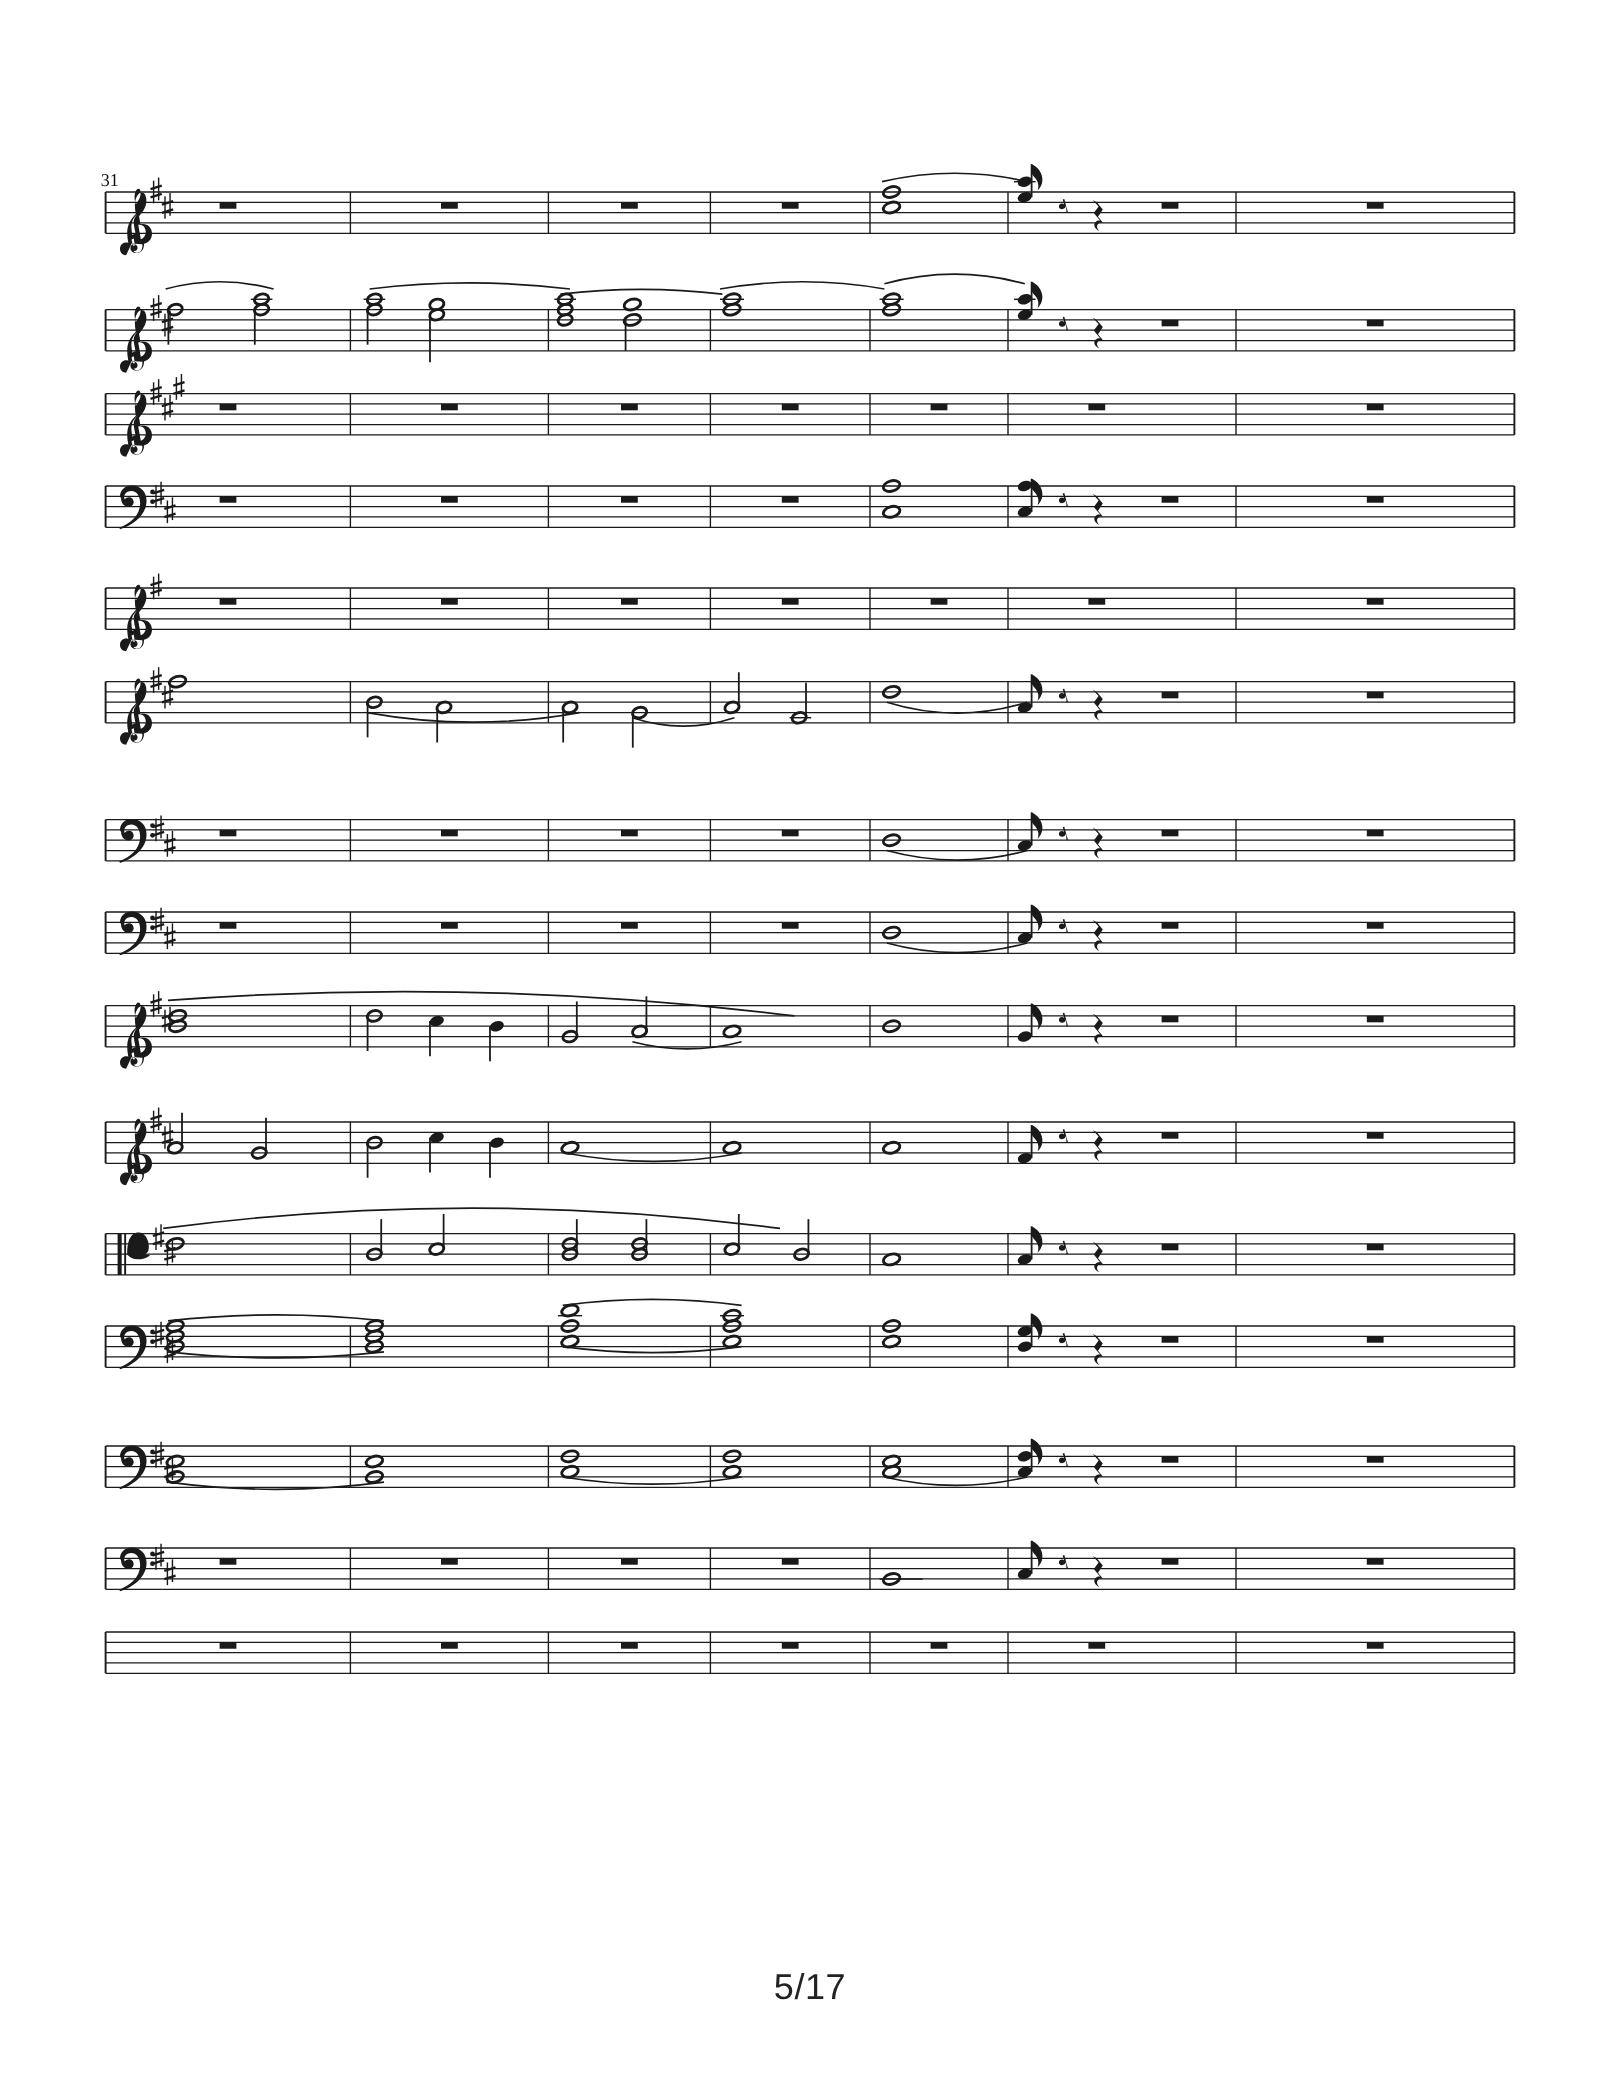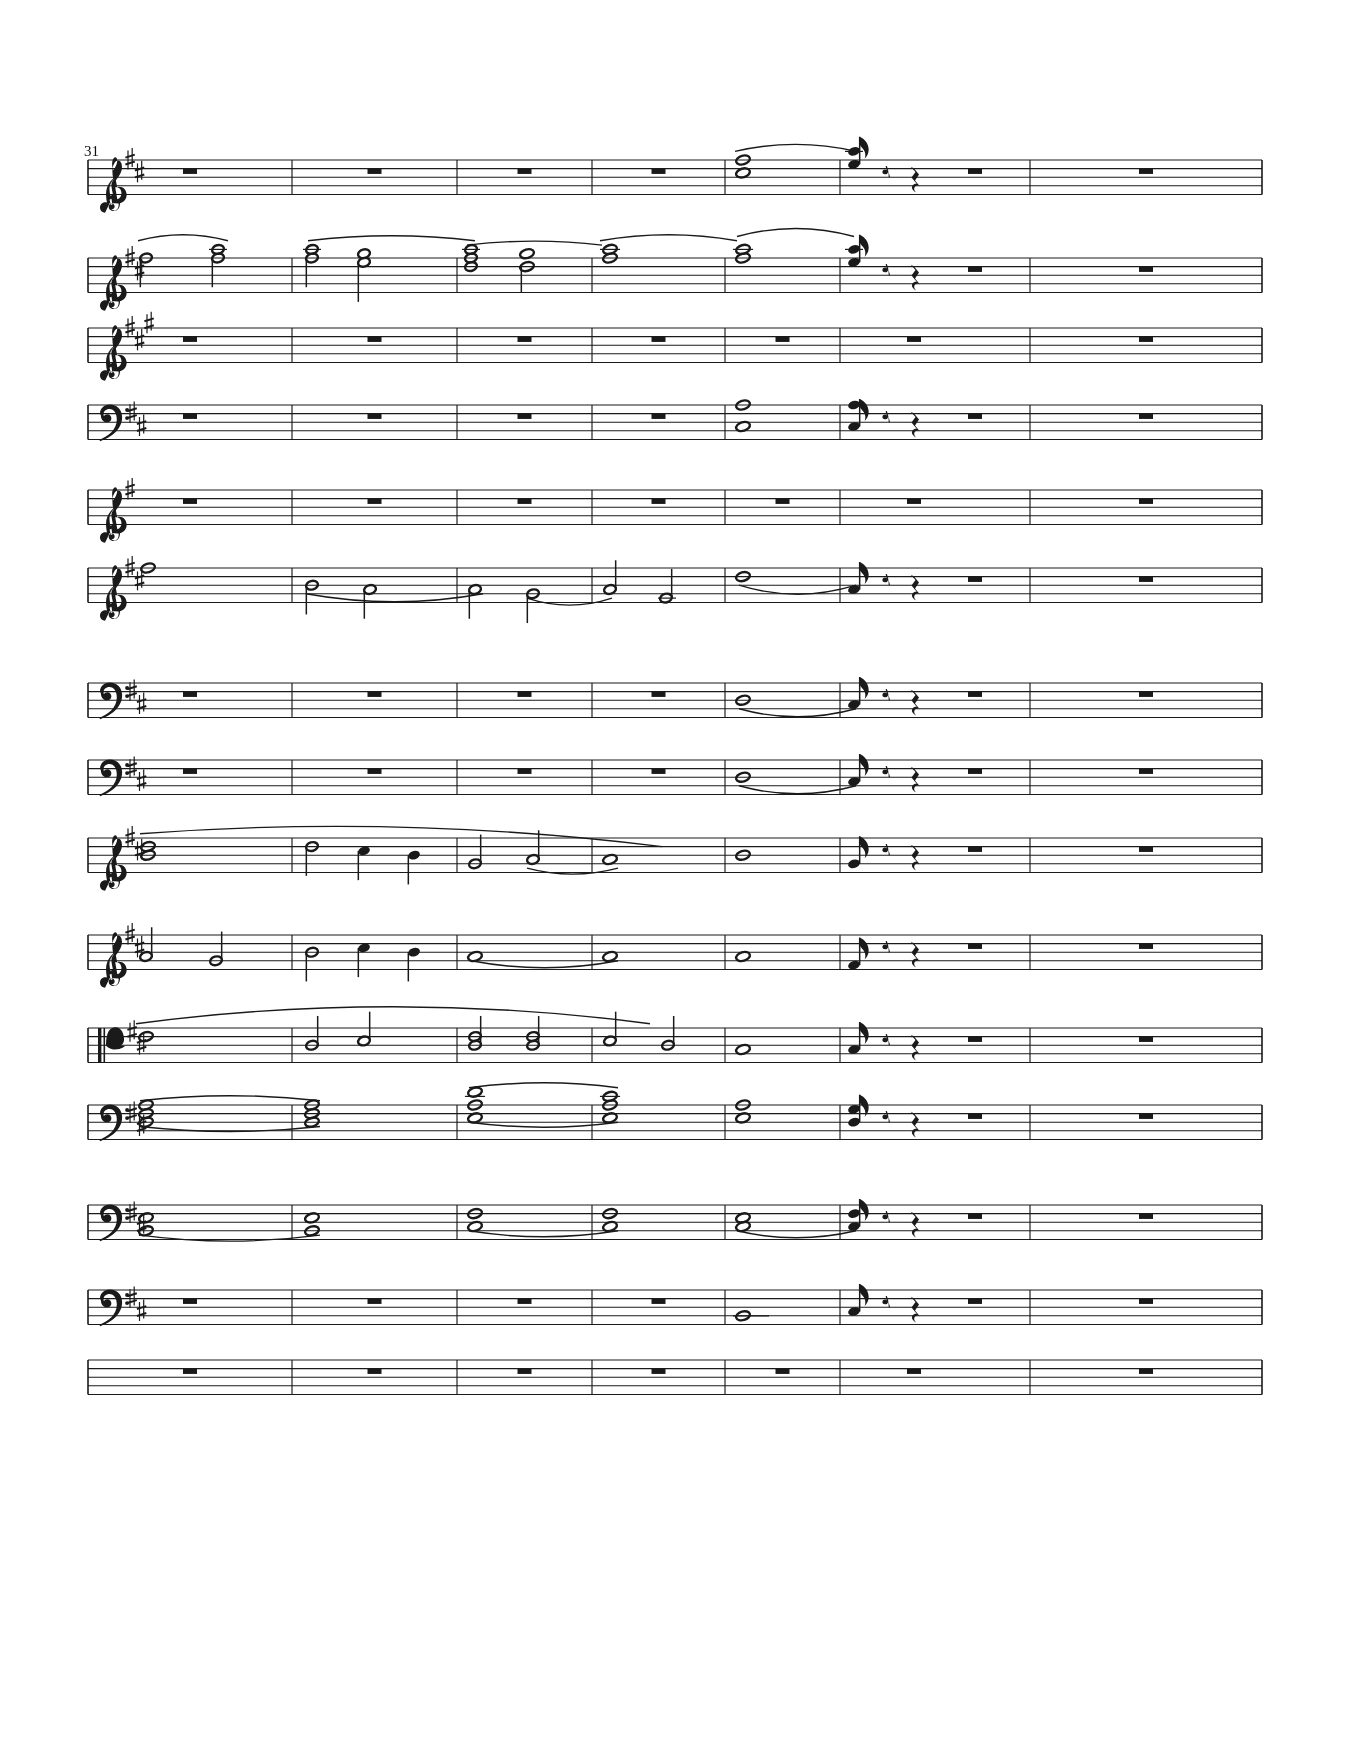--- a/index.html
+++ b/index.html
@@ -762,13 +762,14 @@
           <rect x="367.5" y="1368.6" width="14" height="5.332" class="rest"></rect>
           <rect x="517.5" y="1368.6" width="14" height="5.332" class="rest"></rect>
           <rect x="651.5" y="1368.6" width="14" height="5.332" class="rest"></rect>
           <rect x="775.5" y="1368.6" width="14" height="5.332" class="rest"></rect>
           <rect x="907" y="1368.6" width="14" height="5.332" class="rest"></rect>
           <rect x="1139" y="1368.6" width="14" height="5.332" class="rest"></rect>
         </g>
       </g>
   </svg>
 
+  <div class="page-number">5/17</div>
 </div>
 
 </body></html>

